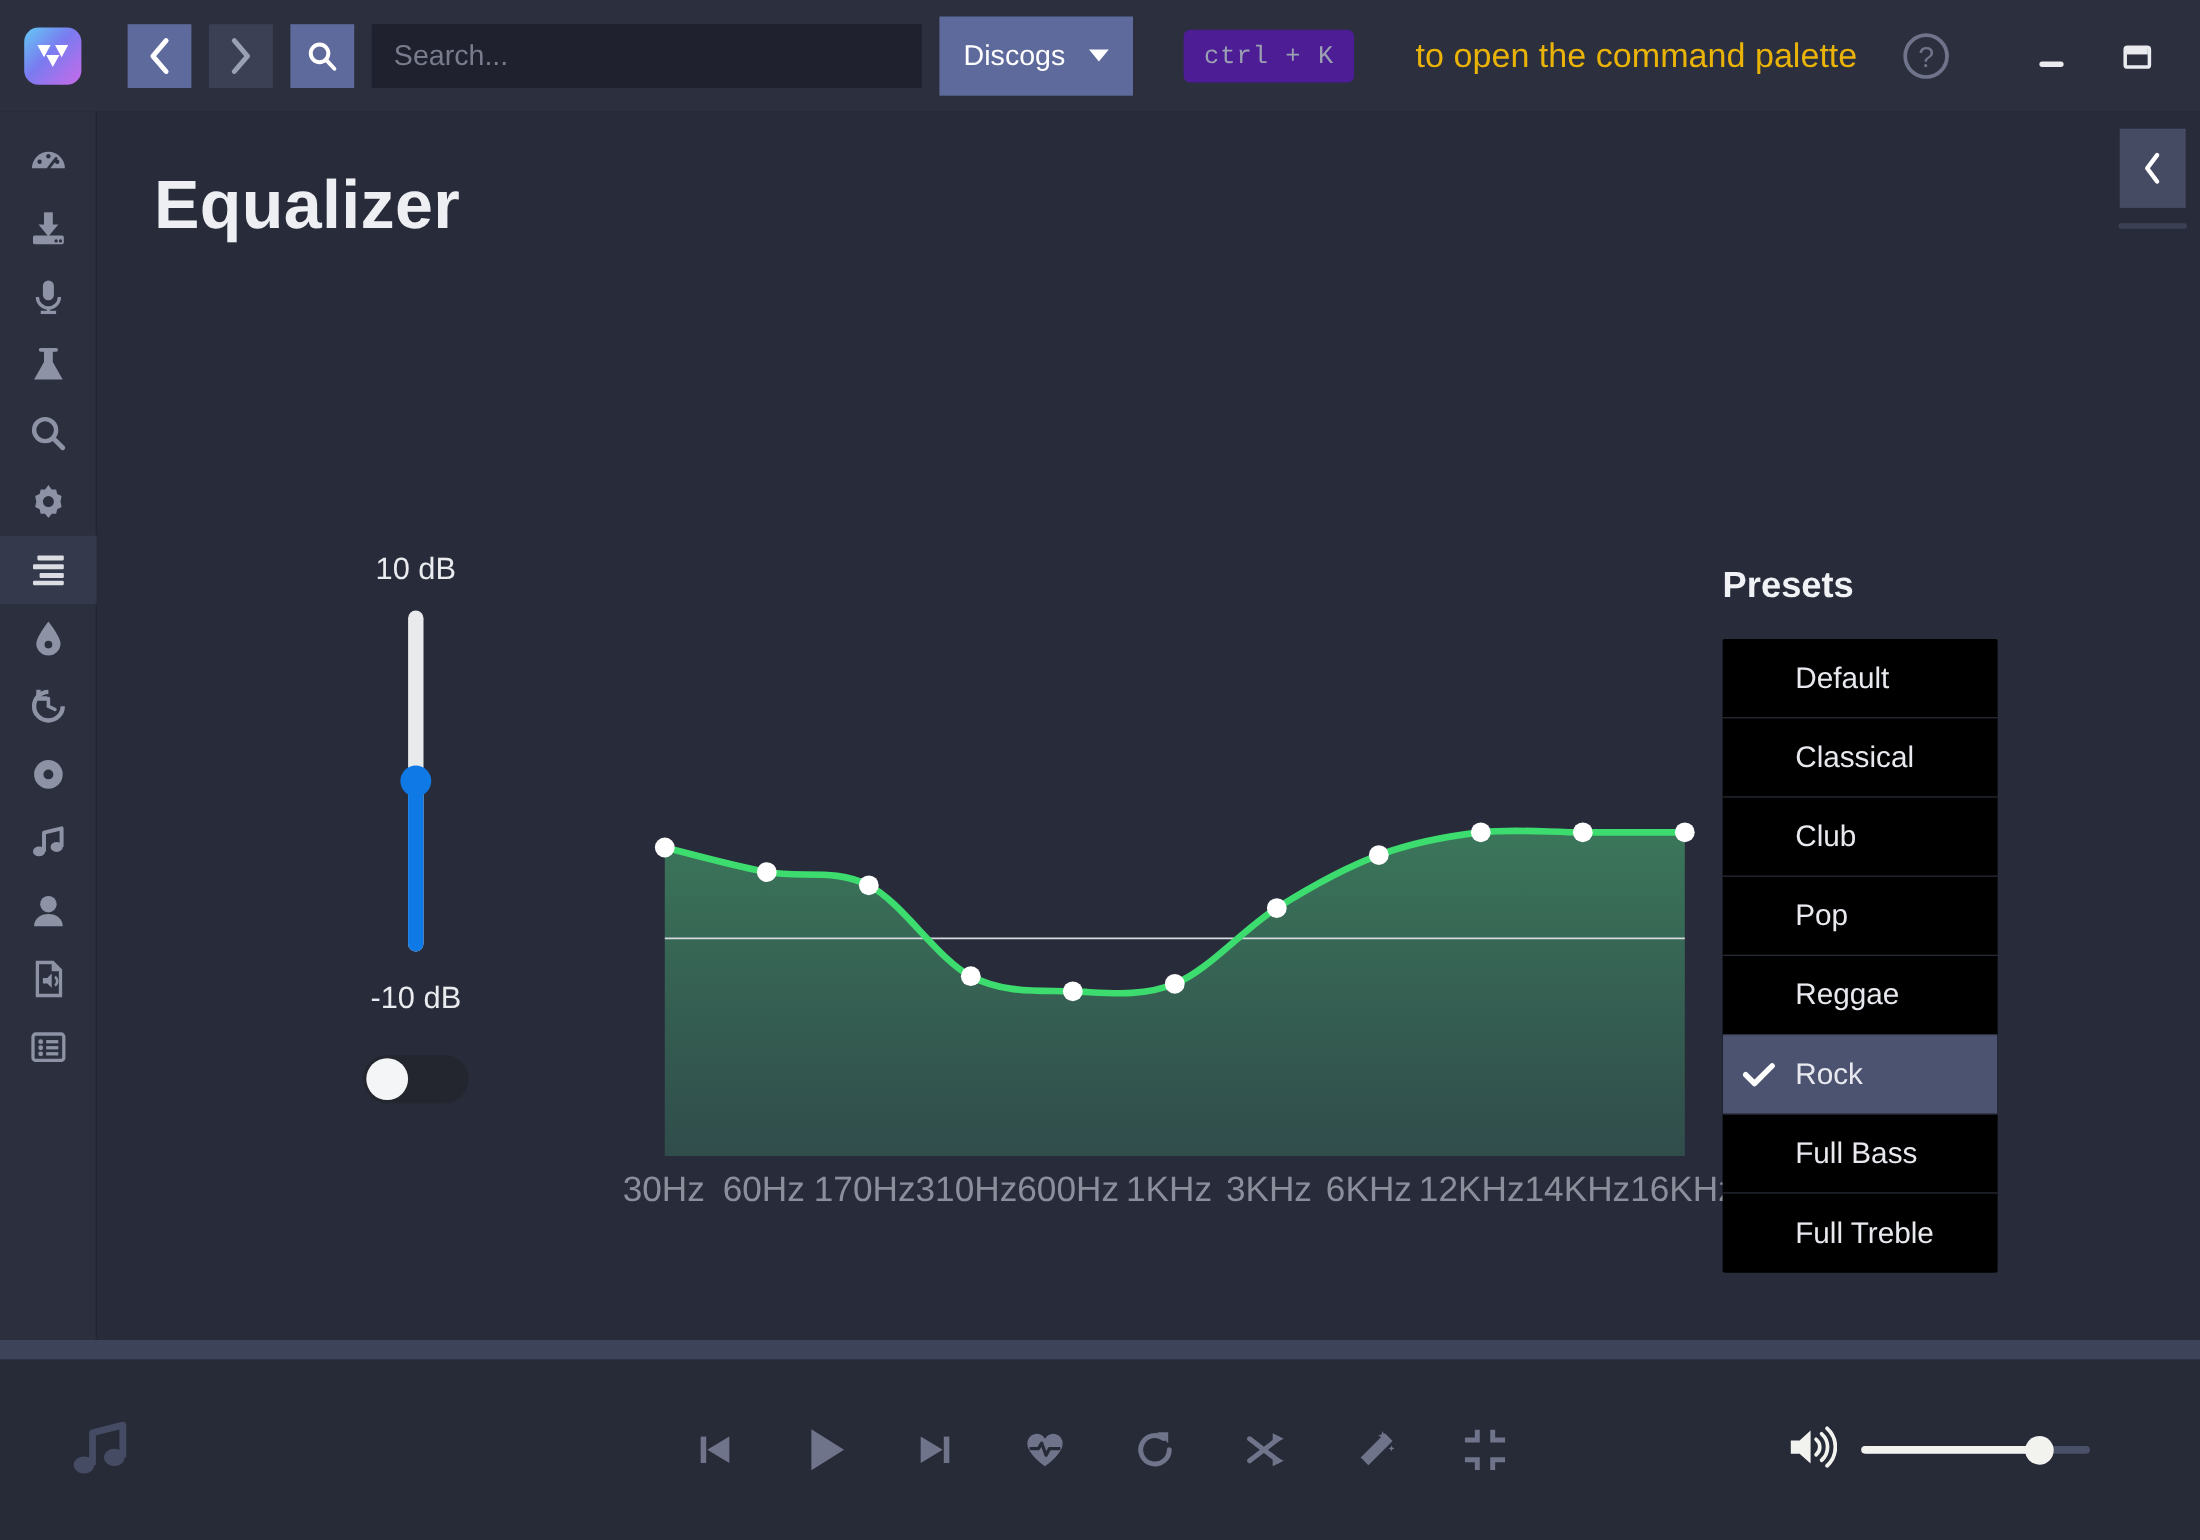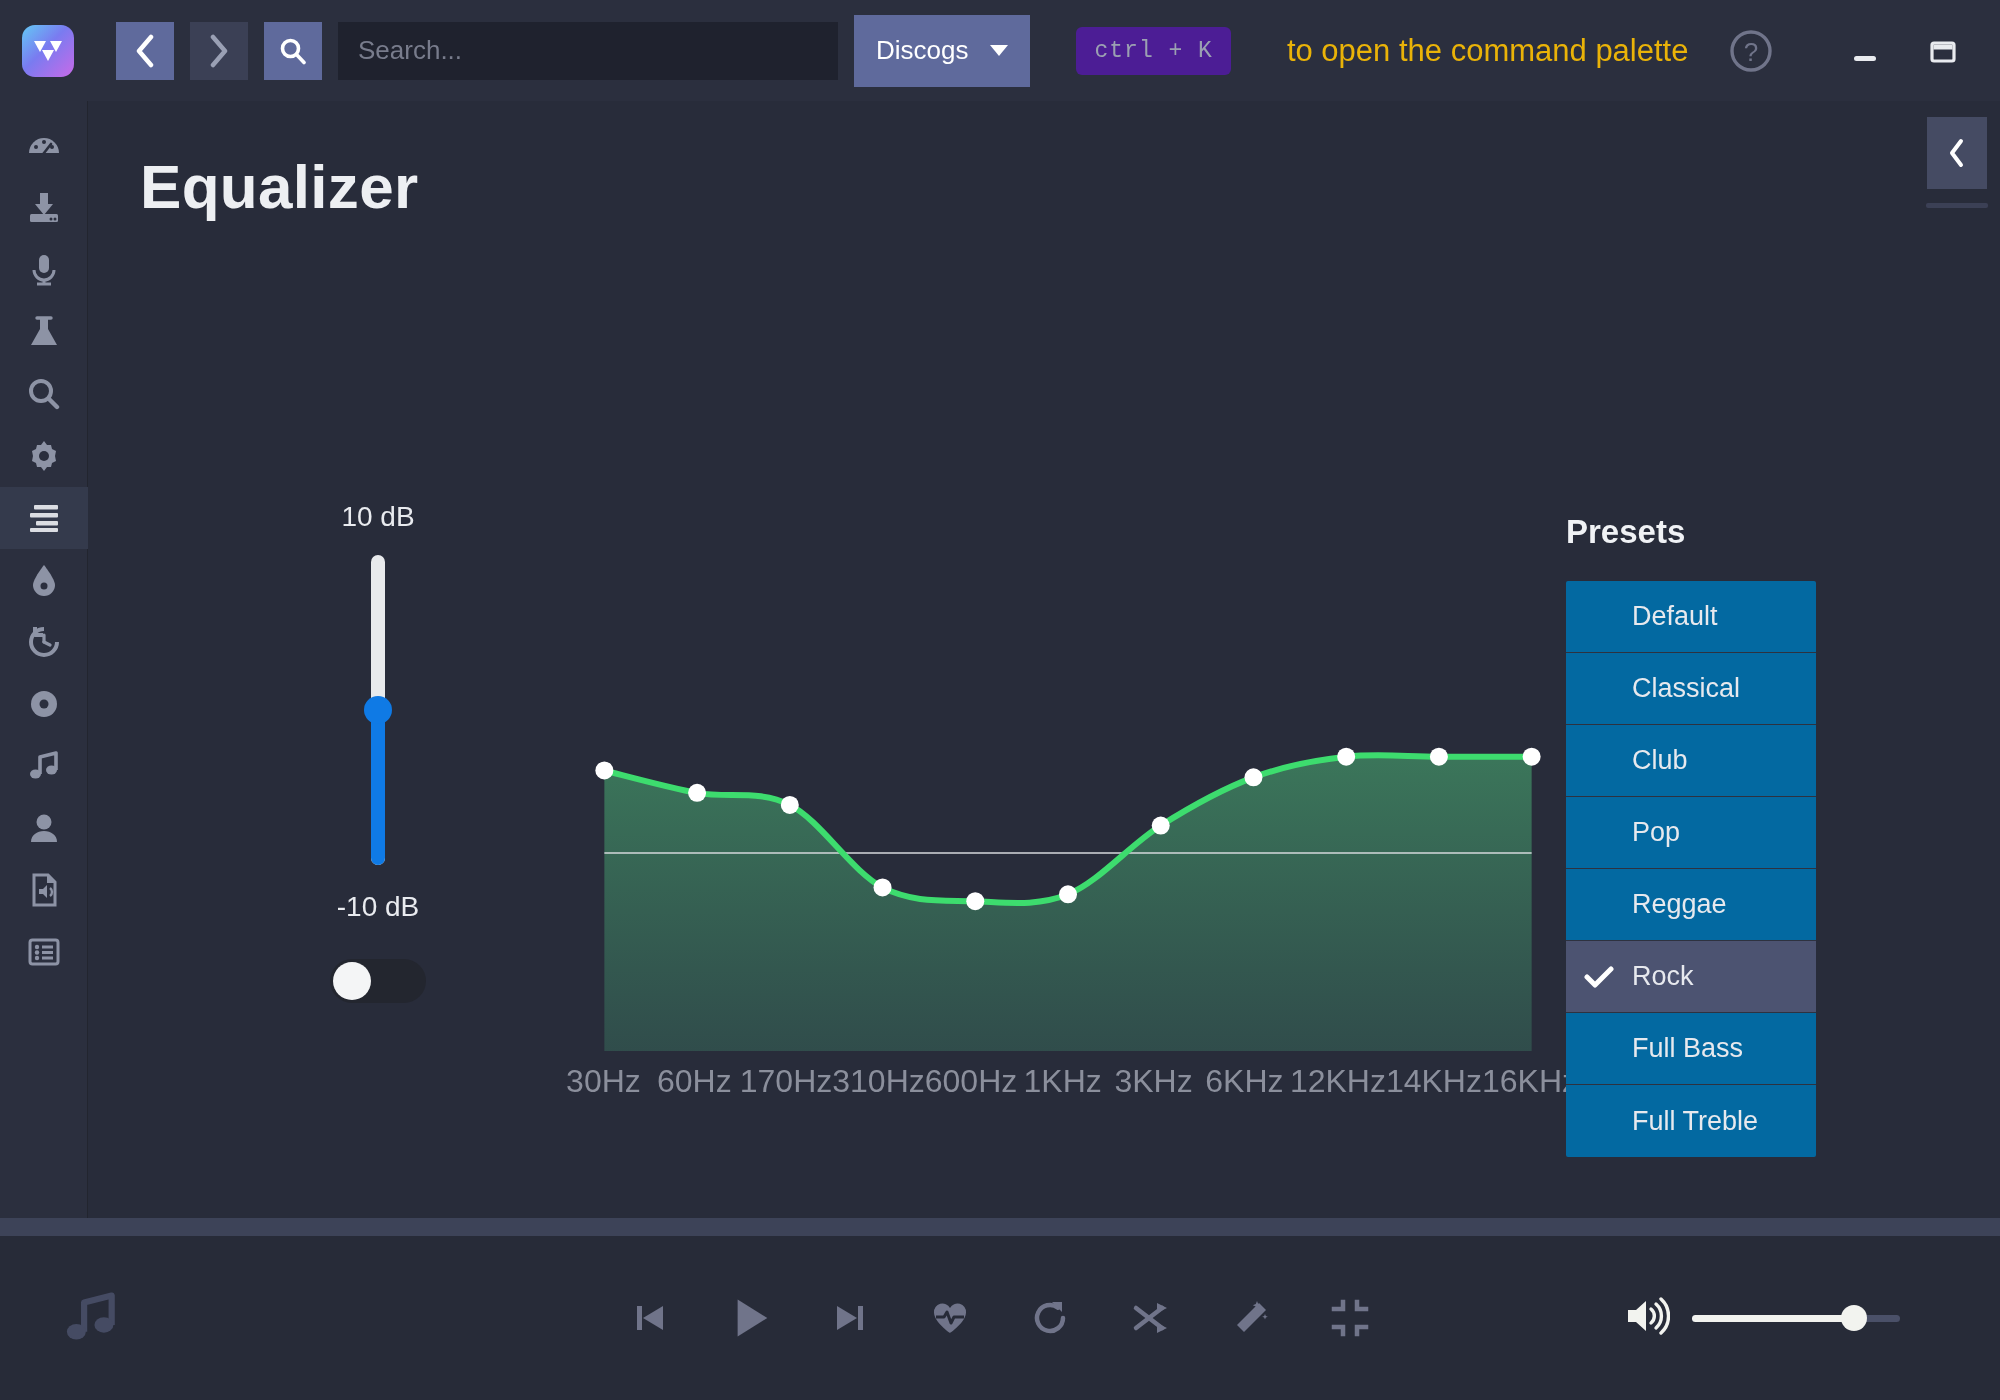--- a/index.html
+++ b/index.html
@@ -103,21 +103,21 @@
 
   
   .chart-wrap { position: absolute; left: 470px; top: 570px; width: 1020px; }
   .chart-svg { display: block; width: 1020px; height: 380px; }
   .freq-row { display: flex; margin-top: 12px; width: 1020px; }
   .freq-lbl { flex: 1 1 0; text-align: center; font-size: 32px; color: #8b8f9c; }
 
   
   .presets { position: absolute; left: 1478px; top: 412px; width: 250px; }
   .presets-title { font-size: 33px; color: #f0f2f5; font-weight: bold; margin-bottom: 30px; }
-  .preset-list { background: #0369a1; border-radius: 2px; overflow: hidden; }
+  .preset-list { background: #000000; border-radius: 2px; overflow: hidden; }
   .preset-item {
     height: 72px; display: flex; align-items: center;
     border-bottom: 1px solid #2e3240; position: relative;
     font-size: 27px; color: #e7e9ee;
   }
   .preset-item:last-child { border-bottom: none; }
   .preset-item.selected { background: #4c5371; }
   .preset-check { width: 66px; display: flex; align-items: center; justify-content: center; flex: 0 0 66px; }
   .preset-label { flex: 1 1 auto; }
 

